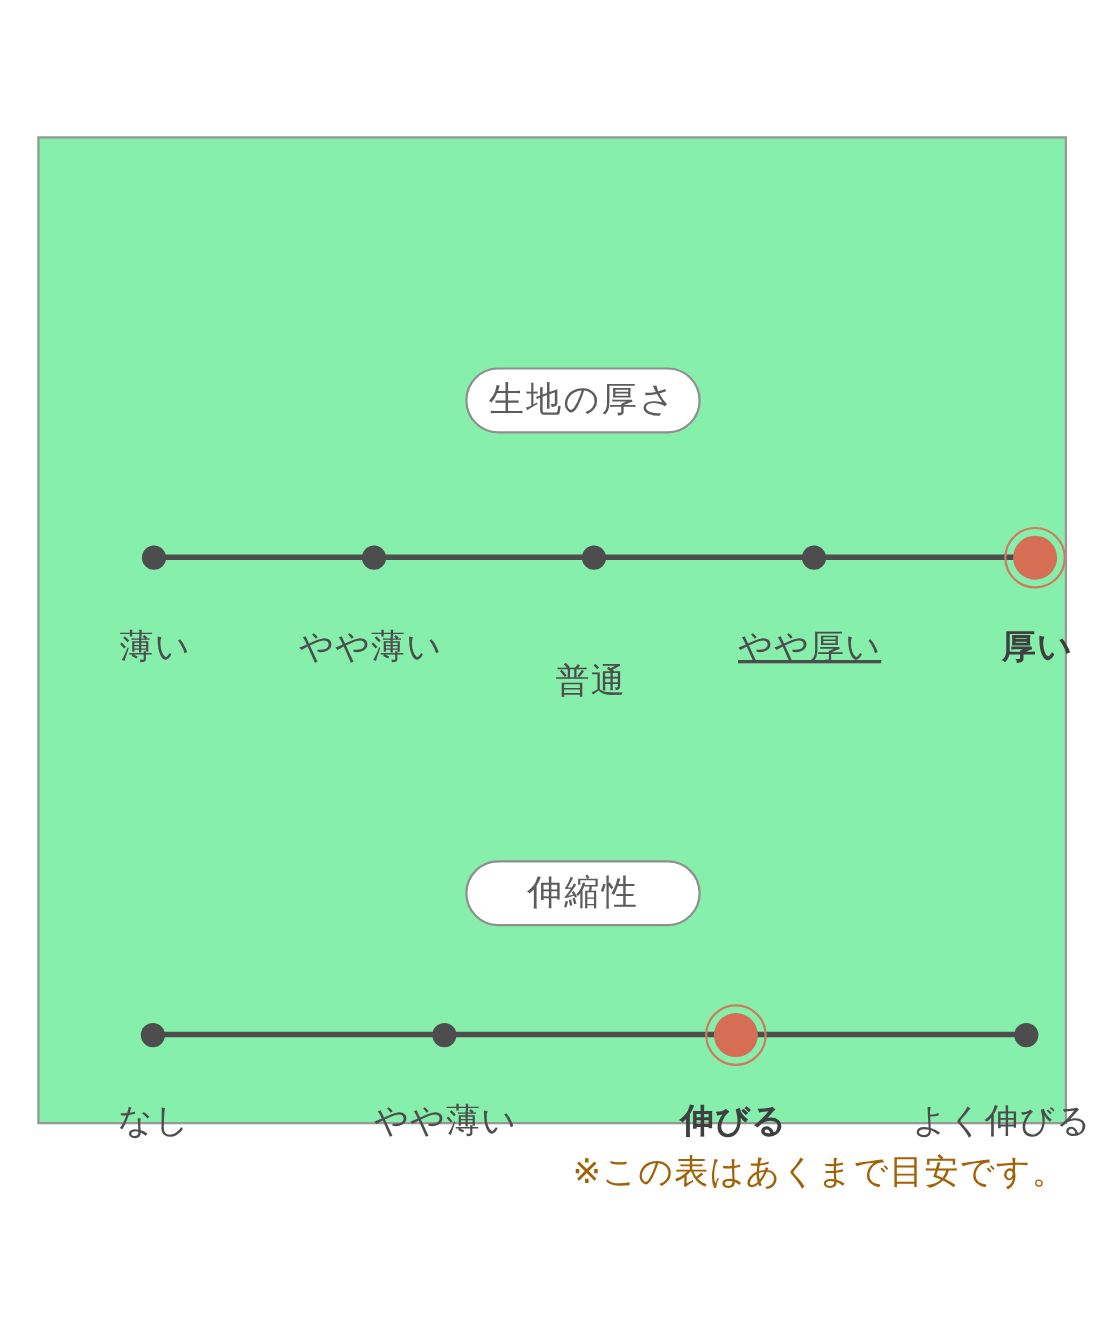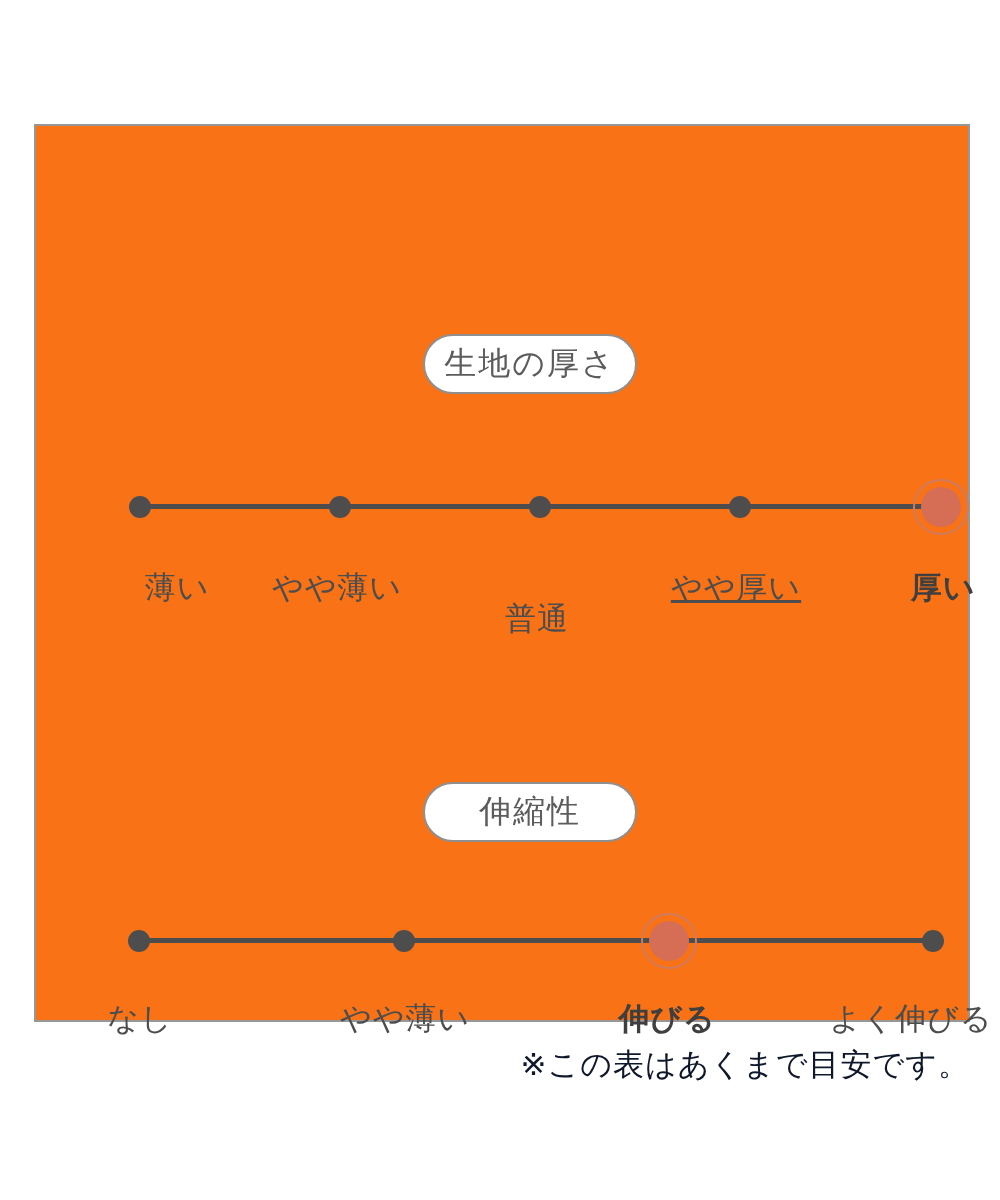--- a/index.html
+++ b/index.html
@@ -3,21 +3,21 @@
 <meta charset="utf-8">
 <style>
   html,body{margin:0;padding:0;}
   body{
     width:1000px;height:1200px;position:relative;background:#ffffff;
     font-family:"Liberation Sans","DejaVu Sans",sans-serif;
     color:#4d4d4d;overflow:hidden;
   }
   .panel{
     position:absolute;left:34px;top:124px;width:936px;height:898px;
-    border:2px solid #979797;box-sizing:border-box;background:#f97316;
+    border:2px solid #979797;box-sizing:border-box;background:#86efac;
   }
   .pill{
     position:absolute;width:214px;height:60px;box-sizing:border-box;
     border:2px solid #8f8f8f;border-radius:32px;
     display:flex;align-items:center;justify-content:center;
     font-size:32px;color:#5c5c5c;letter-spacing:2px;white-space:nowrap;
     background:#ffffff;
   }
   .pill-1{left:387px;top:208px;}
   .pill-2{left:387px;top:656px;}
@@ -38,28 +38,28 @@
     border:2px solid #d07a5f;box-sizing:border-box;
     transform:translate(-50%,-50%);pointer-events:none;background:transparent;
   }
   .lvl{
     position:absolute;transform:translate(-50%,-50%);
     font-size:31px;color:#4d4d4d;white-space:nowrap;letter-spacing:1px;
   }
   .lvl.selected{font-weight:bold;color:#3f3f3f;}
   .footnote{
     position:absolute;right:30px;top:1065px;transform:translateY(-50%);
-    font-size:31px;color:#0f172a;white-space:nowrap;letter-spacing:1px;
+    font-size:31px;color:#a16207;white-space:nowrap;letter-spacing:1px;
   }
   
   .r1d0{left:104px;top:381px;} .r1d1{left:304px;top:381px;}
   .r1d2{left:504px;top:381px;} .r1d3{left:704px;top:381px;}
   .r1d4{left:905px;top:381px;}
   
-  .r1l0{left:105px;top:462px;margin-left:36px;} .r1l1{left:301px;top:462px;}
+  .r1l0{left:105px;top:462px;} .r1l1{left:301px;top:462px;}
   .r1l2{left:501px;top:462px;margin-top:31px;} .r1l3{left:700px;top:462px;text-decoration:underline;}
   .r1l4{left:907px;top:462px;}
   
   .r2d0{left:103px;top:815px;} .r2d1{left:368px;top:815px;}
   .r2d2{left:633px;top:815px;} .r2d3{left:897px;top:815px;}
   
   .r2l0{left:104px;top:893px;} .r2l1{left:369px;top:893px;}
   .r2l2{left:631px;top:893px;} .r2l3{left:875px;top:893px;}
 </style>
 </head>

